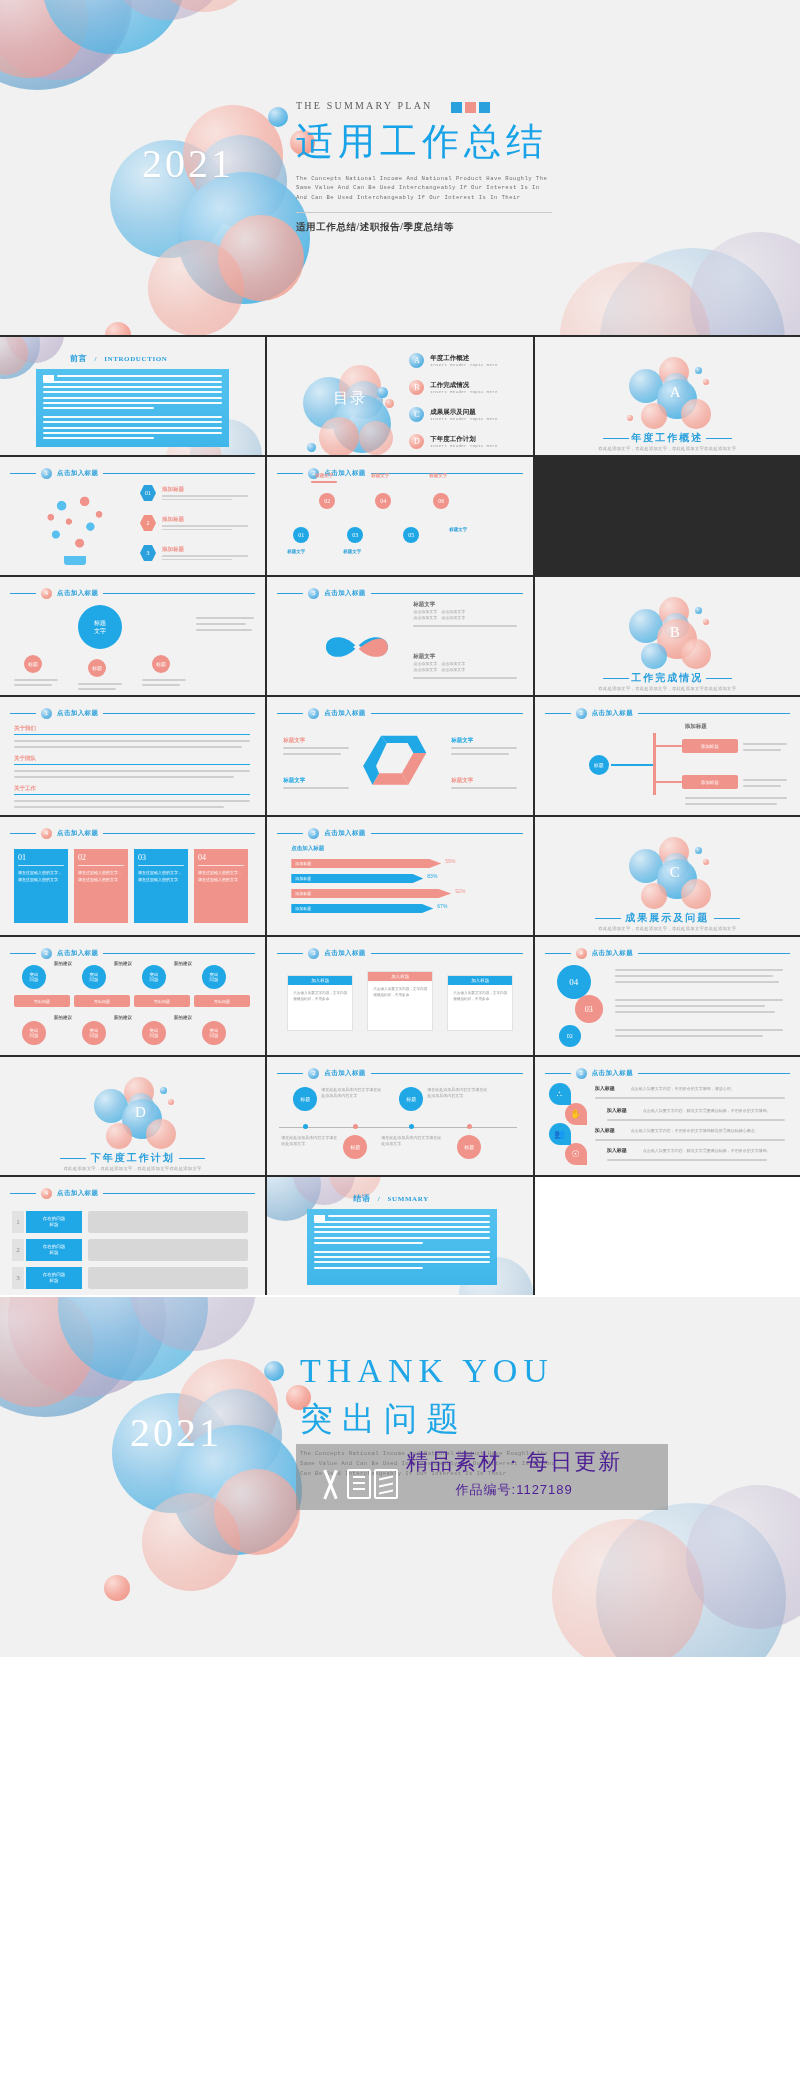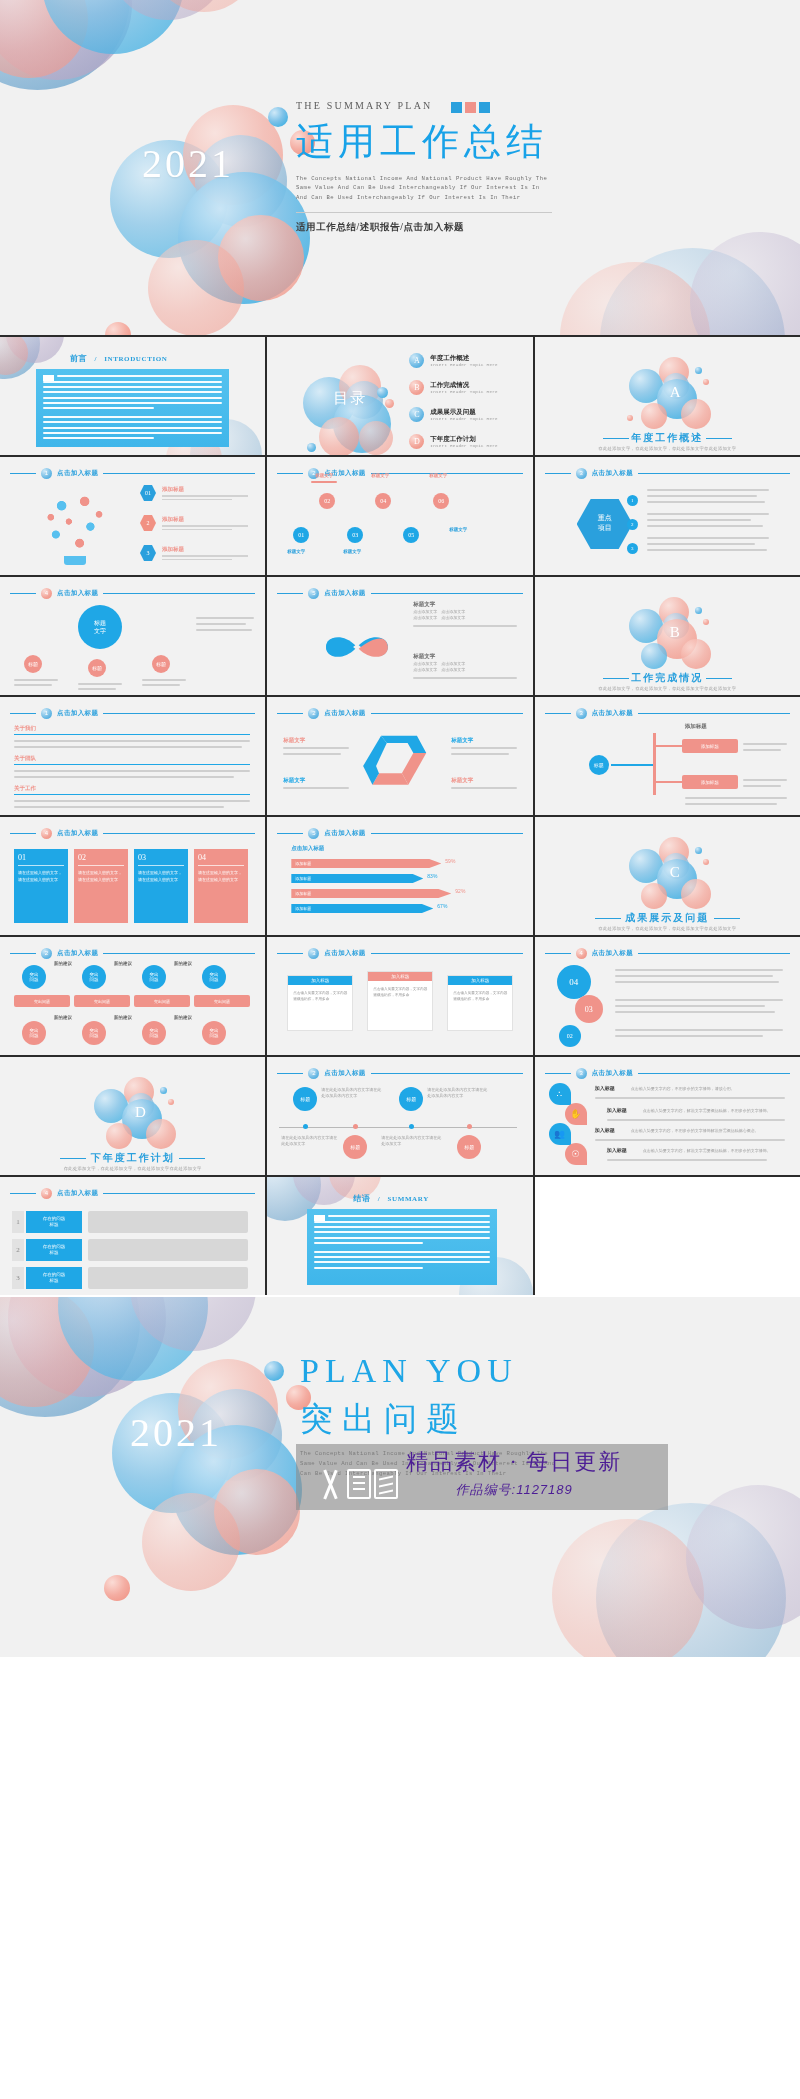--- a/index.html
+++ b/index.html
@@ -164,21 +164,21 @@
   .wm-logo i {
     display:block; width:24px; height:30px; border:2.4px solid #fff; border-radius:2px; position:relative;
   }
   .wm-logo i.a { border:none; width:26px; height:30px; }
   .wm-logo i.a::before{content:"";position:absolute;left:11px;top:0;width:2.6px;height:31px;background:#fff;transform:rotate(22deg);}
   .wm-logo i.a::after {content:"";position:absolute;left:11px;top:0;width:2.6px;height:31px;background:#fff;transform:rotate(-22deg);}
   .wm-logo i.b::before{content:"";position:absolute;left:4px;top:5px;width:12px;height:2.4px;background:#fff;box-shadow:0 6px 0 #fff,0 12px 0 #fff;}
   .wm-logo i.c::before{content:"";position:absolute;left:3px;top:6px;width:14px;height:2.4px;background:#fff;transform:skewY(-12deg);box-shadow:0 7px 0 #fff,0 14px 0 #fff;}
   .wm-text { color:#4c1d95; }
   .wm-line1 { font-size:22px; letter-spacing:2px; font-family:"Liberation Serif",serif; }
-  .wm-line2 { font-size:13px; letter-spacing:1px; text-align:center; margin-top:4px;font-style:italic; }
+  .wm-line2 { font-size:13px; letter-spacing:1px; text-align:center; margin-top:4px; }
 </style>
 </head>
 <body>
 
 <div class="page">
 
   <div class="hero">
 
     <div class="hero-left">
       <div class="bub bblue2" style="left:-55px;  top:-95px;  width:185px; height:185px; opacity:.85;"></div>
@@ -210,21 +210,21 @@
         <div class="eyebrow">THE   SUMMARY PLAN</div>
         <div class="accent-bars">
           <i style="background:#2aa0dd;"></i>
           <i style="background:#f0938a;"></i>
           <i style="background:#2aa0dd;"></i>
         </div>
       </div>
       <div class="big-title">适用工作总结</div>
       <div class="para-en">The Concepts National Income And National Product Have Roughly The Same Value And Can Be Used Interchangeably If Our Interest Is In And Can Be Used Interchangeably If Our Interest Is In Their</div>
       <div class="sep-line"></div>
-      <div class="sub-cn">适用工作总结/述职报告/点击加入标题</div>
+      <div class="sub-cn">适用工作总结/述职报告/季度总结等</div>
     </div>
   </div>
 
   <div class="grid">
 
     <div class="row">
 
       <div class="cell">
         <div class="bub bblue2" style="left:-30px;top:-28px;width:70px;height:70px;opacity:.75;"></div>
         <div class="bub bpurple" style="left:6px;top:-32px;width:58px;height:58px;opacity:.6;"></div>
@@ -384,43 +384,20 @@
         <div class="circ bl" style="left:136px;top:70px;width:16px;height:16px;">05</div>
         <div class="txtline" style="left:44px;top:24px;width:26px;background:#f0938a;"></div>
         <div class="lbl-cn" style="left:48px;top:16px;font-size:4.5px;color:#f0938a;">标题文字</div>
         <div class="lbl-cn" style="left:104px;top:16px;font-size:4.5px;color:#f0938a;">标题文字</div>
         <div class="lbl-cn" style="left:162px;top:16px;font-size:4.5px;color:#f0938a;">标题文字</div>
         <div class="lbl-cn" style="left:20px;top:92px;font-size:4.5px;color:#2aa0dd;">标题文字</div>
         <div class="lbl-cn" style="left:76px;top:92px;font-size:4.5px;color:#2aa0dd;">标题文字</div>
         <div class="lbl-cn" style="left:182px;top:70px;font-size:4.5px;color:#2aa0dd;">标题文字</div>
       </div>
 
-      <div class="cell">
-        <div class="s-head">
-          <div class="s-rule left"></div>
-          <div class="s-num">3</div>
-          <div class="s-ttl">点击加入标题</div>
-          <div class="s-rule"></div>
-        </div>
-        <div style="position:absolute;left:42px;top:42px;width:56px;height:50px;background:#2aa0dd;
-                    clip-path:polygon(25% 0,75% 0,100% 50%,75% 100%,25% 100%,0 50%);
-                    color:#fff;font-size:7px;display:flex;align-items:center;justify-content:center;text-align:center;line-height:1.4;font-family:'Liberation Serif',serif;">重点<br>项目</div>
-        <div class="circ bl" style="left:92px;top:38px;width:11px;height:11px;font-size:5px;">1</div>
-        <div class="circ bl" style="left:92px;top:62px;width:11px;height:11px;font-size:5px;">2</div>
-        <div class="circ bl" style="left:92px;top:86px;width:11px;height:11px;font-size:5px;">3</div>
-        <div class="txtline" style="left:112px;top:32px;width:122px;"></div>
-        <div class="txtline" style="left:112px;top:38px;width:110px;"></div>
-        <div class="txtline" style="left:112px;top:44px;width:118px;"></div>
-        <div class="txtline" style="left:112px;top:56px;width:122px;"></div>
-        <div class="txtline" style="left:112px;top:62px;width:104px;"></div>
-        <div class="txtline" style="left:112px;top:68px;width:116px;"></div>
-        <div class="txtline" style="left:112px;top:80px;width:122px;"></div>
-        <div class="txtline" style="left:112px;top:86px;width:108px;"></div>
-        <div class="txtline" style="left:112px;top:92px;width:120px;"></div>
-      </div>
     </div>
 
     <div class="row">
 
       <div class="cell">
         <div class="s-head">
           <div class="s-rule left"></div>
           <div class="s-num pk">4</div>
           <div class="s-ttl">点击加入标题</div>
           <div class="s-rule"></div>
@@ -825,21 +802,21 @@
     <div class="bub bpink" style="left:142px; top:196px; width:98px; height:98px; opacity:.5;"></div>
     <div class="bub bblue" style="left:264px; top:64px;  width:20px; height:20px;"></div>
     <div class="bub bpink" style="left:286px; top:88px;  width:25px; height:25px;"></div>
     <div class="bub bpink" style="left:104px; top:278px; width:26px; height:26px;"></div>
 
     <div class="bub bblue2" style="left:596px; top:206px; width:190px;height:190px;opacity:.52;"></div>
     <div class="bub bpink" style="left:552px; top:222px; width:152px;height:152px;opacity:.4;"></div>
     <div class="bub bpurple" style="left:686px; top:188px; width:144px;height:144px;opacity:.46;"></div>
 
     <div class="foot-2021">2021</div>
-    <div class="ty">PLAN YOU</div>
+    <div class="ty">THANK YOU</div>
     <div class="ty-cn">突出问题</div>
     <div class="foot-en">The Concepts National Income And National Product Have Roughly The Same Value And Can Be Used Interchangeably If Our Interest Is In And Can Be Used Interchangeably If Our Interest Is In Their</div>
 
     <div class="wm-band"></div>
     <div class="wm-wrap">
       <div class="wm-logo">
         <i class="a"></i>
         <i class="b"></i>
         <i class="c"></i>
       </div>

